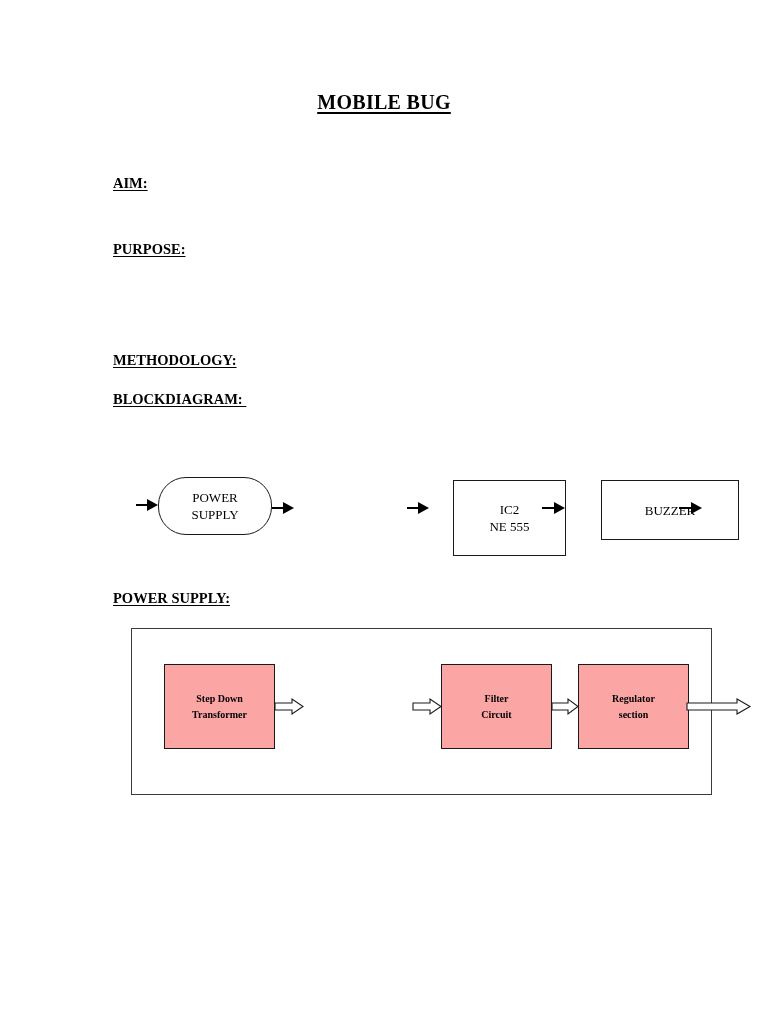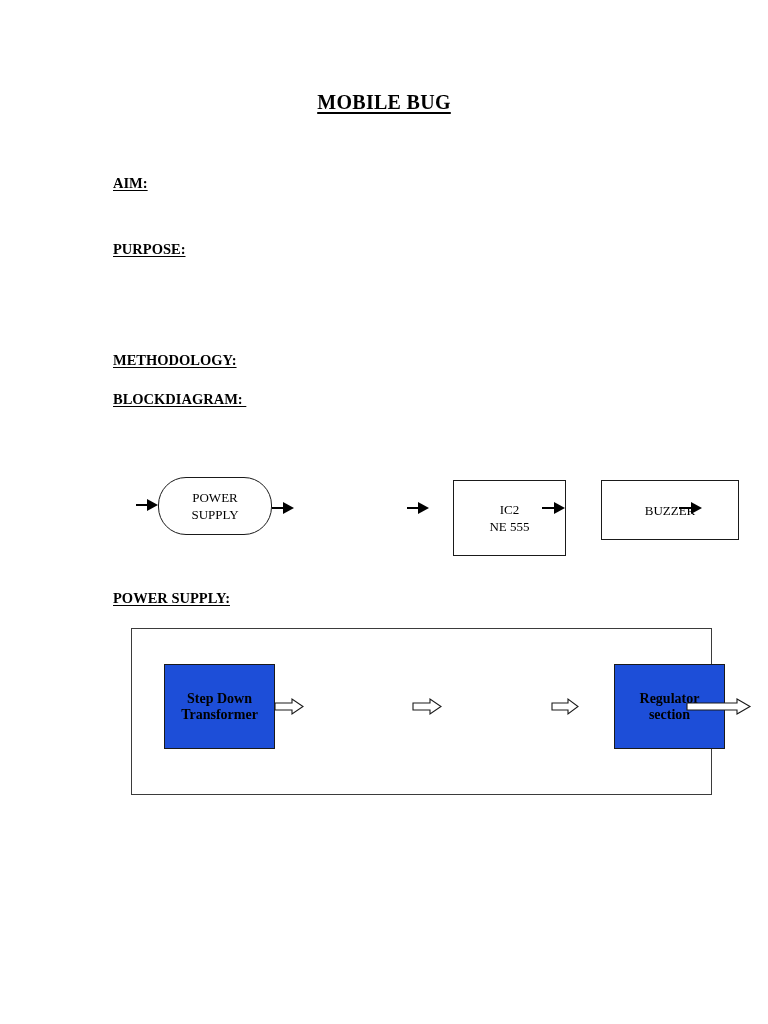--- a/index.html
+++ b/index.html
@@ -148,36 +148,36 @@
     width: 581px;
     height: 167px;
     border: 1.6px solid #3b3b3b;
     box-sizing: border-box;
     background: #ffffff;
   }
 
   .ps-box {
     position: absolute;
     border: 1.2px solid #1a1a1a;
-    background: #1d4ed8;
+    background: #fca5a5;
     box-sizing: border-box;
     display: flex;
     flex-direction: column;
     align-items: center;
     justify-content: center;
-    font-size: 14px;
+    font-size: 10px;
     font-weight: bold;
     line-height: 16px;
     text-align: center;
   }
   
   #ps-box-transformer { left: 32px;  top: 35px; width: 111px; height: 85px; }
   #ps-box-rectifier   { left: 170px; top: 35px; width: 111px; height: 85px; }
   #ps-box-filter      { left: 309px; top: 35px; width: 111px; height: 85px; }
-  #ps-box-regulator   { left: 446px; top: 35px; width: 111px; height: 85px; margin-left: 36px; }
+  #ps-box-regulator   { left: 446px; top: 35px; width: 111px; height: 85px; }
 
   
   .arrow-hollow {
     position: absolute;
     top: 70px;
     height: 15px;
   }
   .arrow-hollow svg { display: block; overflow: visible; }
 
   #ps-arrow-1 { left: 143px; width: 29px; }
@@ -260,20 +260,24 @@
       </svg>
     </span>
 
 
     <span class="arrow-hollow" id="ps-arrow-2">
       <svg width="29" height="15" viewBox="0 0 29 15">
         <polygon points="0,4 17,4 17,0 28,7.5 17,15 17,11 0,11" fill="#ffffff" stroke="#1a1a1a" stroke-width="1.1"></polygon>
       </svg>
     </span>
 
+    <div class="ps-box" id="ps-box-filter">
+      <span>Filter</span>
+      <span>Circuit</span>
+    </div>
 
     <span class="arrow-hollow" id="ps-arrow-3">
       <svg width="27" height="15" viewBox="0 0 27 15">
         <polygon points="0,4 16,4 16,0 26,7.5 16,15 16,11 0,11" fill="#ffffff" stroke="#1a1a1a" stroke-width="1.1"></polygon>
       </svg>
     </span>
 
     <div class="ps-box" id="ps-box-regulator">
       <span>Regulator</span>
       <span>section</span>

